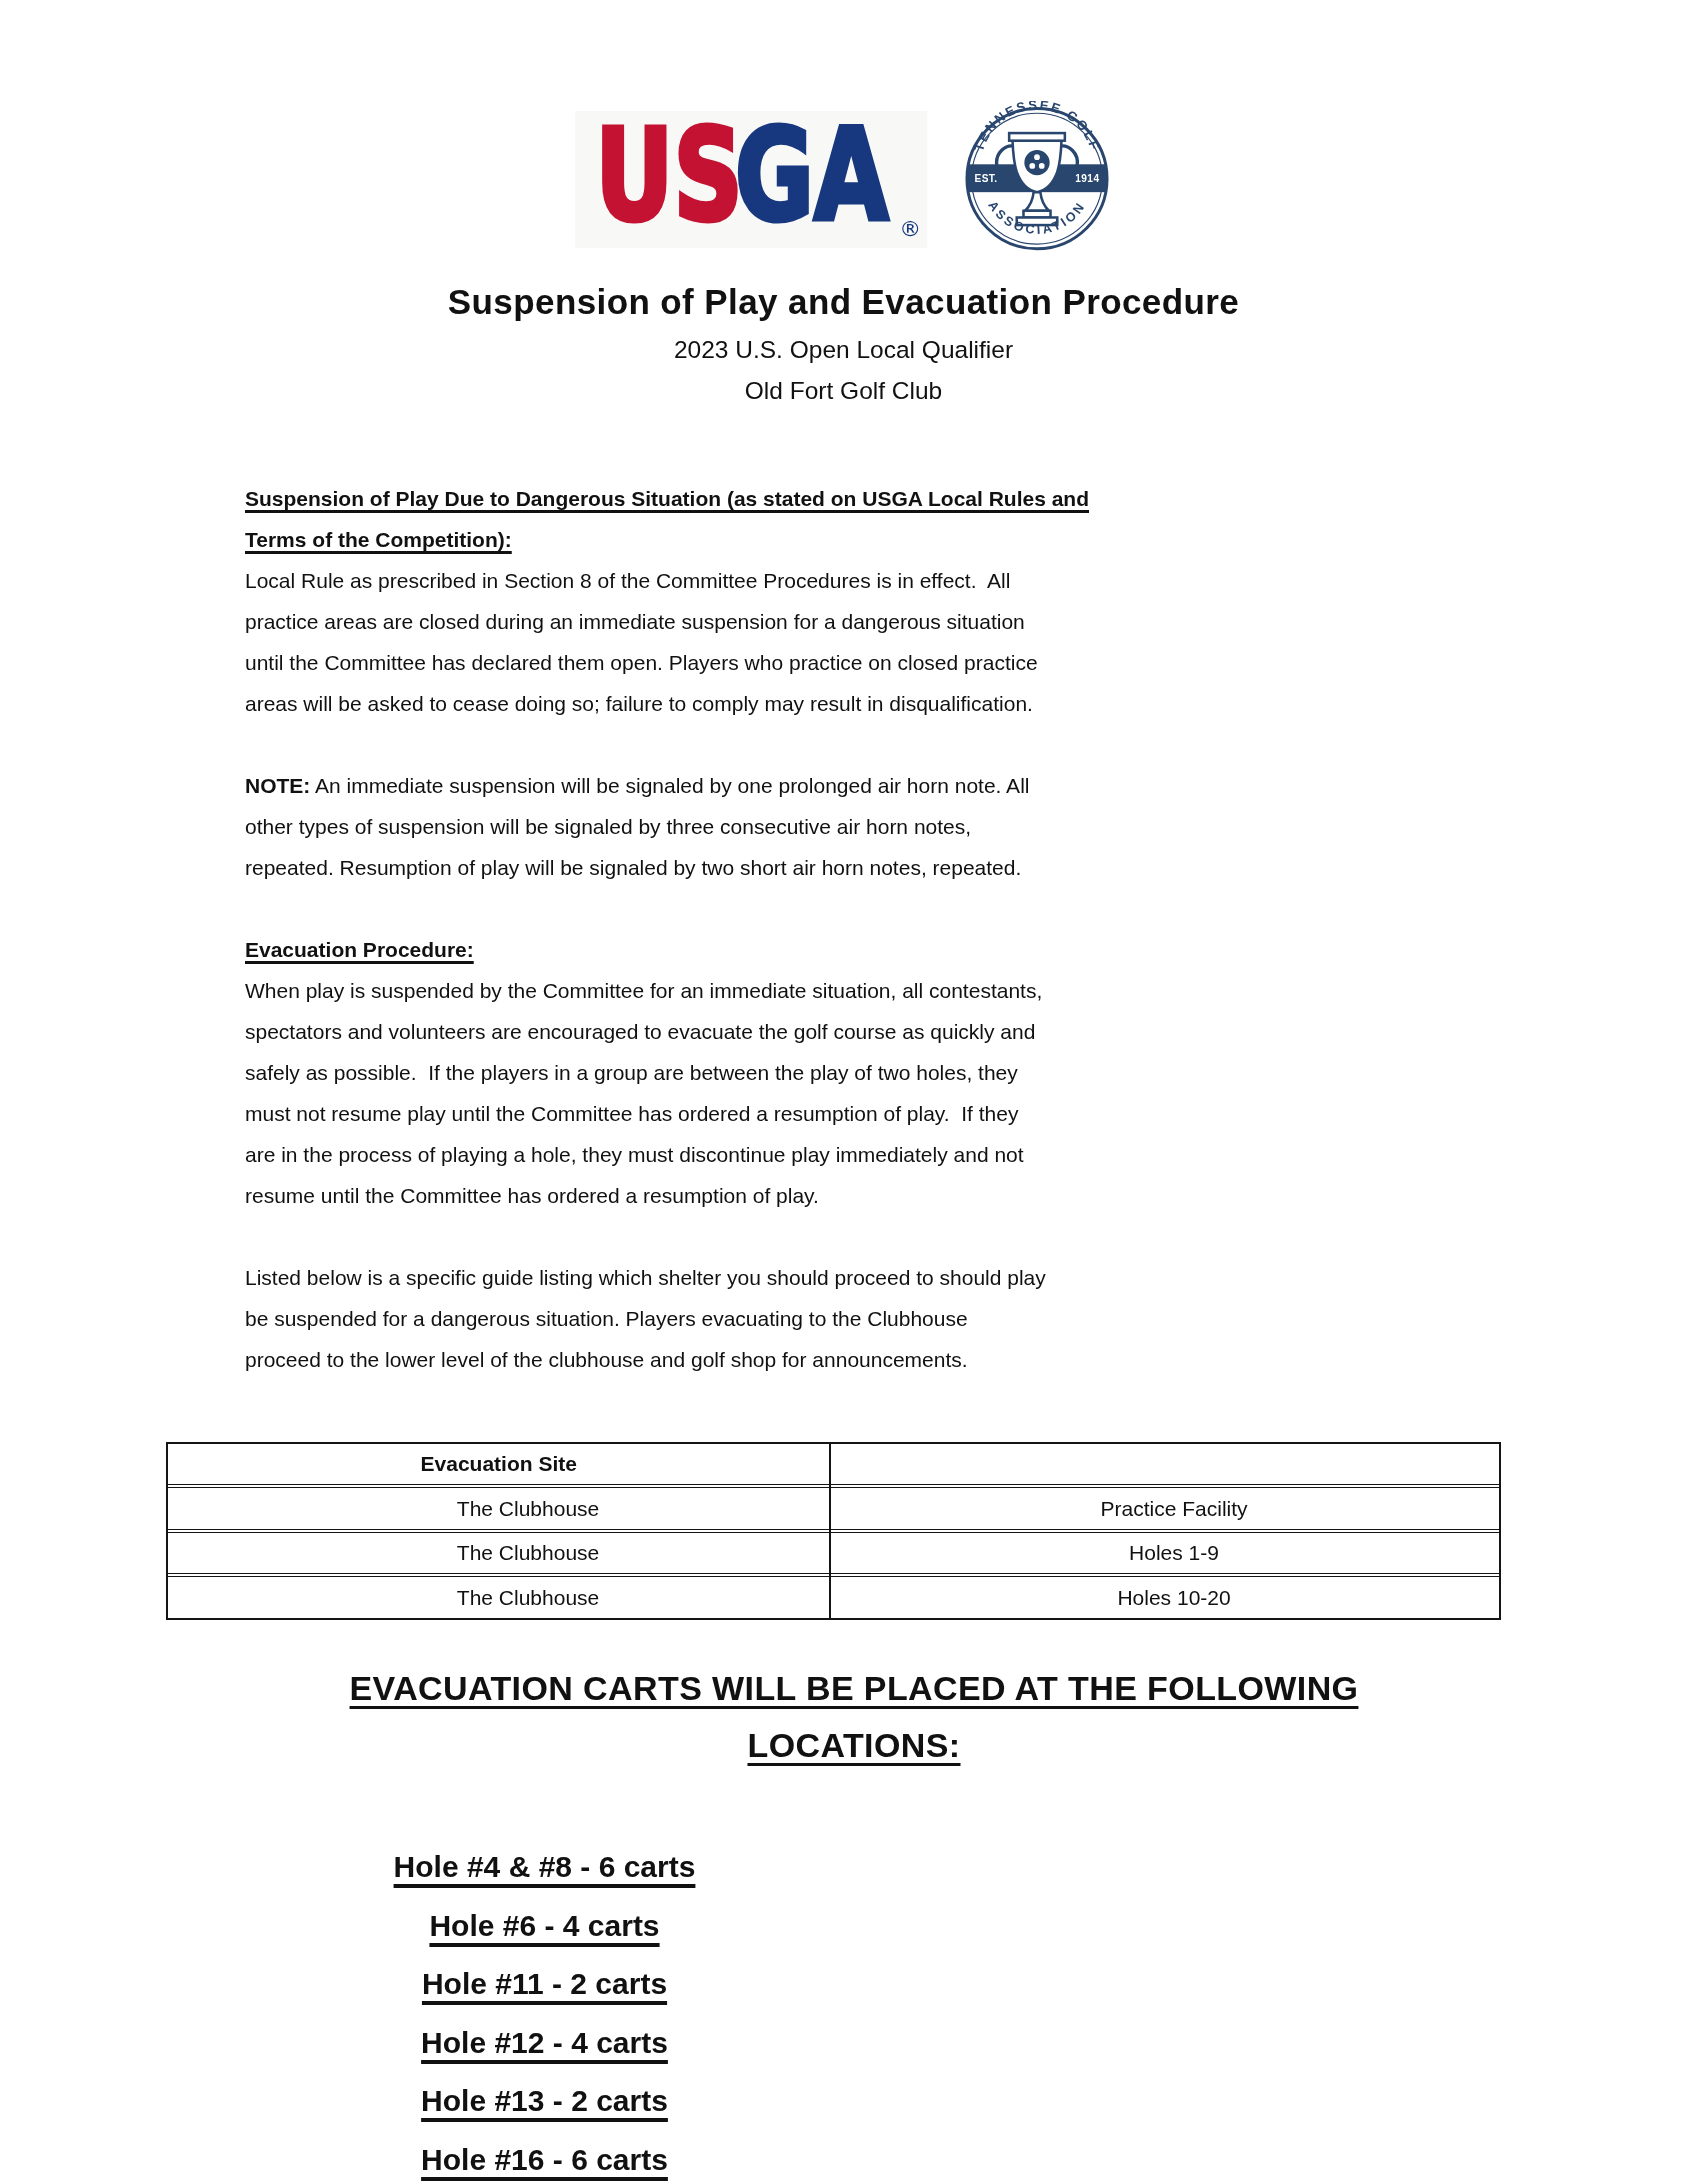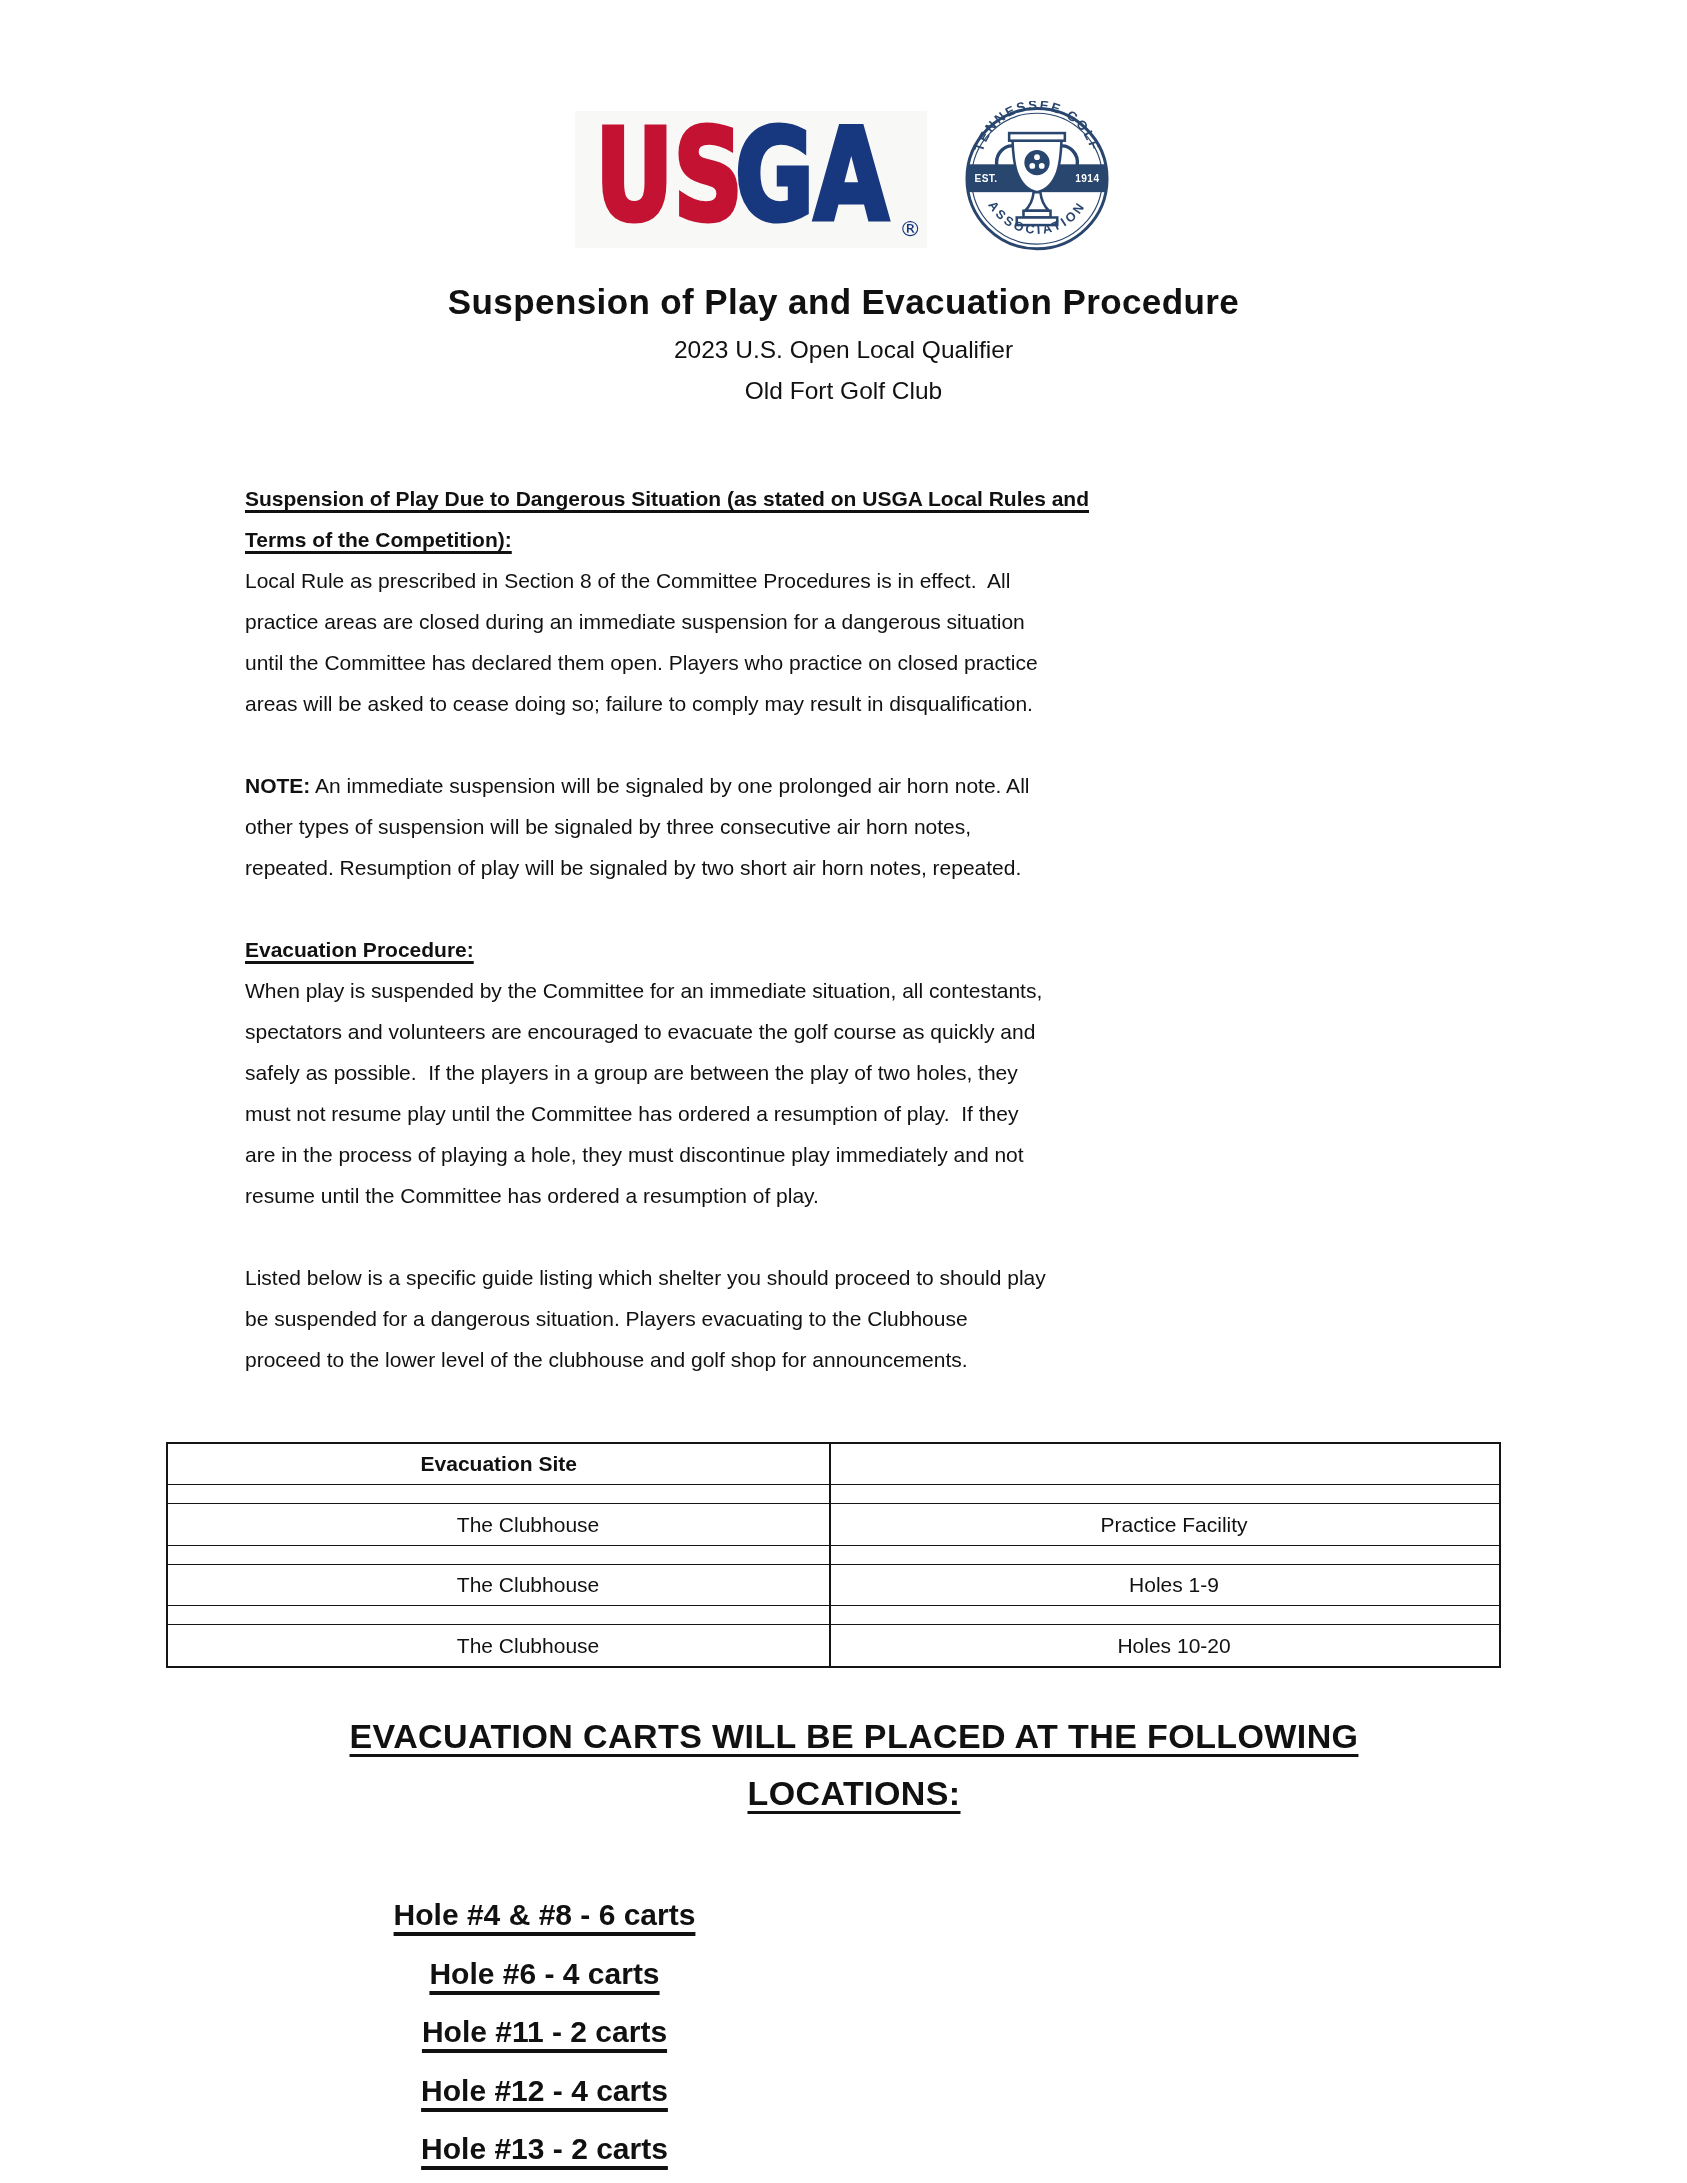--- a/index.html
+++ b/index.html
@@ -21,21 +21,21 @@
   .sec1 { margin-top:67px; }
   .gap { margin-top:41px; }
   strong { font-weight:bold; }
 
   .evac-table { margin:62px 0 0 166px; width:1335px; box-sizing:border-box;
     border:2.5px solid #151515; position:relative; font-size:21px; line-height:24.5px; }
   .vline { position:absolute; top:0; bottom:0; left:calc(49.7% - 0.8px); width:2.5px; background:#151515; }
   .t-row { display:flex; background:#fff; }
   .t-row > div { width:49.7%; text-align:center; padding:8.4px 5px 7.6px; box-sizing:border-box; }
   .t-row > div + div { width:50.3%; }
-  .t-row + .t-row { border-top:1.7px solid #151515; margin-top:18px;padding-left:39px; }
+  .t-row + .t-row { border-top:1.7px solid #151515; margin-top:2px;padding-left:39px; }
   .t-row:not(:last-child) { border-bottom:1.7px solid #151515; }
   .t-head { font-weight:bold; }
 
   .carts-heading { margin-top:40px; text-align:center; font-weight:bold; font-size:34px; line-height:57px; letter-spacing:0.4px; }
   .carts-heading .line { text-decoration:underline; text-decoration-thickness:3.4px; text-underline-offset:5.9px;padding-left:21px; }
 
   .holes { margin:73px 0 0 245px; width:1198px; display:flex;flex-direction:column; }
   .holes .col { width:50%; text-align:center; }
   .hole-item { font-weight:bold; font-size:30px; line-height:40px; margin-bottom:18.6px;
     text-decoration:underline; text-decoration-thickness:3.8px; text-underline-offset:6.7px; }

